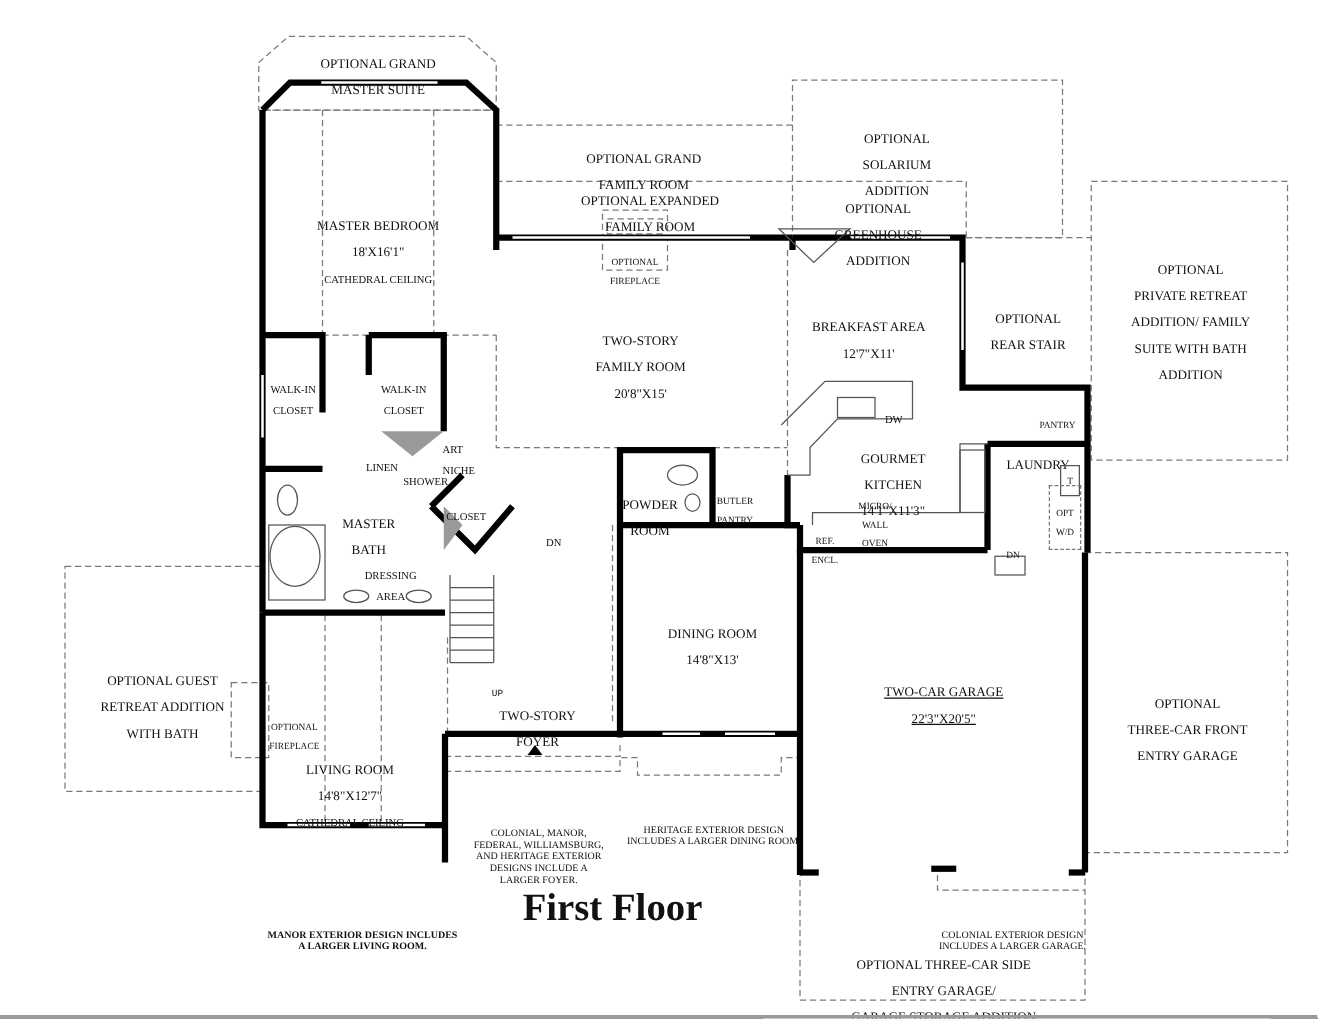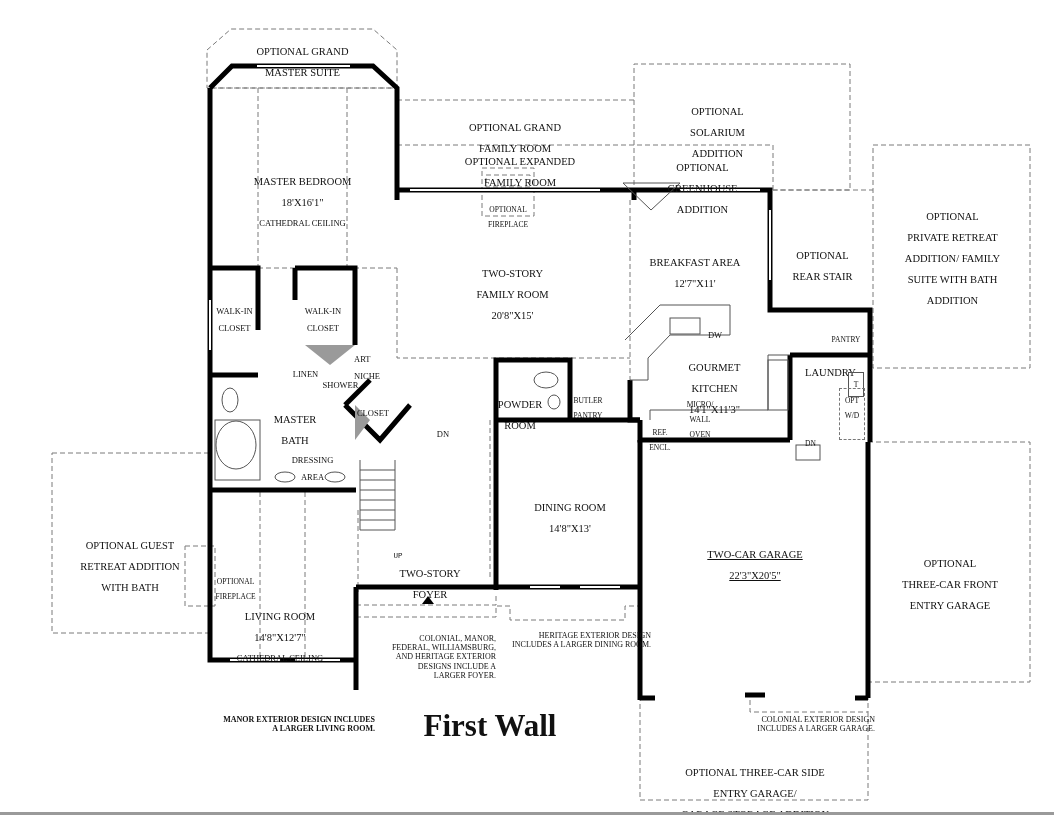--- a/index.html
+++ b/index.html
@@ -5,22 +5,22 @@
   html, body { margin: 0; padding: 0; background: #ffffff; }
   body { width: 1054px; height: 815px; position: relative; overflow: hidden;
          font-family: "Liberation Serif", "DejaVu Serif", serif; color: #111; }
   svg.plan { position: absolute; left: 0; top: 0; }
   .lbl { position: absolute; text-align: center; line-height: 1.0; color: #111;
          text-transform: uppercase; white-space: pre-line; }
   .lbl .line { display: block; }
   .md { font-size: 10.5px; }
   .sm { font-size: 8.5px; }
   .xs { font-size: 7.5px; }
-  .note { position: absolute; font-size: 8px; line-height: 1.15; text-align: right;
-          text-transform: uppercase; color: #111; }
+  .note { position: absolute; font-size: 8px; line-height: 1.15; text-align: center;
+          text-transform: uppercase; color: #111; margin-top: 28px; }
   .title { position: absolute; left: 400px; top: 708px; width: 180px; text-align: center;
            font-size: 31px; font-weight: bold; font-family: "Liberation Serif", serif; }
   .bottom-rule { position: absolute; left: 0; top: 812px; width: 1054px; height: 3px; background: #9a9a9a; }
 </style>
 </head>
 <body>
 
 <svg class="plan" width="1054" height="815" viewBox="0 0 1054 815" xmlns="http://www.w3.org/2000/svg">
 
   <g fill="none" stroke="#7a7a7a" stroke-width="1" stroke-dasharray="5,3">
@@ -276,21 +276,21 @@
 </div>
 
 <div class="lbl md" style="left:798px;top:357px;width:65px;">
   <span class="line">Laundry</span>
 </div>
 
 <div class="lbl xs" style="left:848px;top:372px;width:14px;border:1px solid #555;">
   <span class="line">T</span>
 </div>
 
-<div class="lbl xs" style="left:839px;top:388px;width:26px;height:52px;border:1px dashed #777;box-sizing:border-box;">
+<div class="lbl xs" style="left:839px;top:388px;width:26px;height:52px;border:1px dashed #777;padding-top:10px;box-sizing:border-box;">
   <span class="line">Opt</span>
   <span class="line">W/D</span>
 </div>
 
 <div class="lbl xs" style="left:798px;top:432px;width:25px;">
   <span class="line">DN</span>
 </div>
 
 <div class="lbl md" style="left:515px;top:492px;width:110px;">
   <span class="line">Dining Room</span>
@@ -356,14 +356,14 @@
 <div class="note" style="left:205px;top:715px;width:170px;font-weight:bold;">
   <span class="line" style="display:block">Manor exterior design includes</span>
   <span class="line" style="display:block">a larger living room.</span>
 </div>
 
 <div class="note" style="left:745px;top:715px;width:130px;">
   <span class="line" style="display:block">Colonial exterior design</span>
   <span class="line" style="display:block">includes a larger garage.</span>
 </div>
 
-<div class="title">First Wall</div>
+<div class="title">First Floor</div>
 <div class="bottom-rule"></div>
 
 </body></html>

